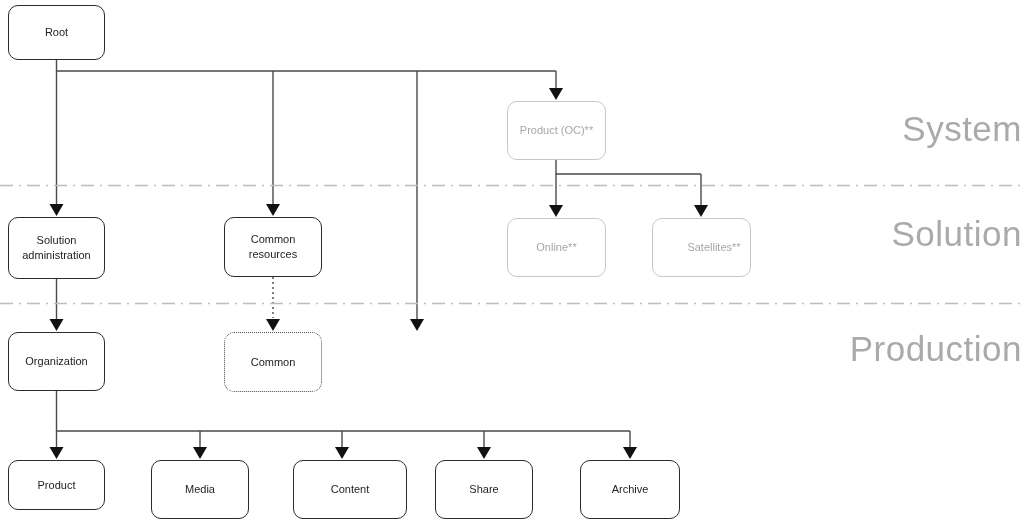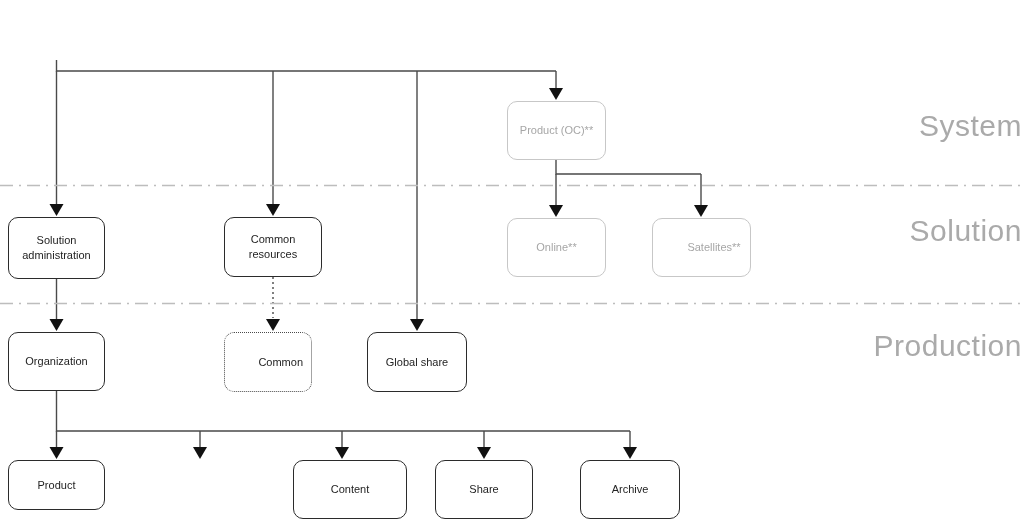--- a/index.html
+++ b/index.html
@@ -10,30 +10,30 @@
   #connectors{position:absolute;left:0;top:0;width:1024px;height:521px;}
   .node{
     position:absolute;display:flex;align-items:center;justify-content:center;
     text-align:center;background:#ffffff;border:1.4px solid #2b2b2b;border-radius:10px;
     font-size:11px;color:#232323;line-height:1.35;padding:4px 8px;box-sizing:border-box;
   }
   .node.muted{border-color:#c7c7c7;color:#a6a6a6;}
   .node.dotted{border:1.4px dotted #4a4a4a;}
   .zone-label{
     position:absolute;right:2px;width:300px;text-align:right;
-    font-size:30px;color:#aaaaaa;letter-spacing:0.5px;
+    font-size:35px;color:#aaaaaa;letter-spacing:0.5px;
   }
   
   #n-root{left:8px;top:5px;width:97px;height:55px;}
   #n-system-oc{left:507px;top:101px;width:99px;height:59px;}
   #n-solution-administration{left:8px;top:217px;width:97px;height:62px;}
   #n-common-resources{left:224px;top:217px;width:98px;height:60px;}
   #n-online{left:507px;top:218px;width:99px;height:59px;padding-left:8px;}
   #n-satellites{left:652px;top:218px;width:99px;height:59px;padding-left:33px;}
-  #n-common{left:224px;top:332px;width:88px;height:60px;justify-content:flex-end;}
+  #n-common{left:224px;top:332px;width:98px;height:60px;}
   #n-global-share{left:367px;top:332px;width:100px;height:60px;}
   #n-organization{left:8px;top:332px;width:97px;height:59px;}
   #n-product{left:8px;top:460px;width:97px;height:50px;}
   #n-media{left:151px;top:460px;width:98px;height:59px;}
   #n-content{left:293px;top:460px;width:114px;height:59px;}
   #n-share{left:435px;top:460px;width:98px;height:59px;}
   #n-archive{left:580px;top:460px;width:100px;height:59px;}
   #zone-system{top:109px;}
   #zone-solution{top:214px;}
   #zone-production{top:329px;}
@@ -87,46 +87,49 @@
       <path d="M335,447 L349,447 L342,459 Z"></path>
       <path d="M477,447 L491,447 L484,459 Z"></path>
       <path d="M623,447 L637,447 L630,459 Z"></path>
     </g>
   </svg>
 
   <div class="zone-label" id="zone-system">System</div>
   <div class="zone-label" id="zone-solution">Solution</div>
   <div class="zone-label" id="zone-production">Production</div>
 
+  <div class="node" id="n-root">
+    <span>Root</span>
+  </div>
   <div class="node muted" id="n-system-oc">
     <span>Product (OC)**</span>
   </div>
   <div class="node" id="n-solution-administration">
     <span>Solution administration</span>
   </div>
   <div class="node" id="n-common-resources">
     <span>Common resources</span>
   </div>
   <div class="node muted" id="n-online">
     <span>Online**</span>
   </div>
   <div class="node muted" id="n-satellites">
     <span>Satellites**</span>
   </div>
   <div class="node dotted" id="n-common">
     <span>Common</span>
   </div>
-  <div class="node" id="n-global-share">
-    <span>Global share</span>
-  </div>
   <div class="node" id="n-organization">
     <span>Organization</span>
   </div>
   <div class="node" id="n-product">
     <span>Product</span>
+  </div>
+  <div class="node" id="n-media">
+    <span>Media</span>
   </div>
   <div class="node" id="n-content">
     <span>Content</span>
   </div>
   <div class="node" id="n-share">
     <span>Share</span>
   </div>
   <div class="node" id="n-archive">
     <span>Archive</span>
   </div>

